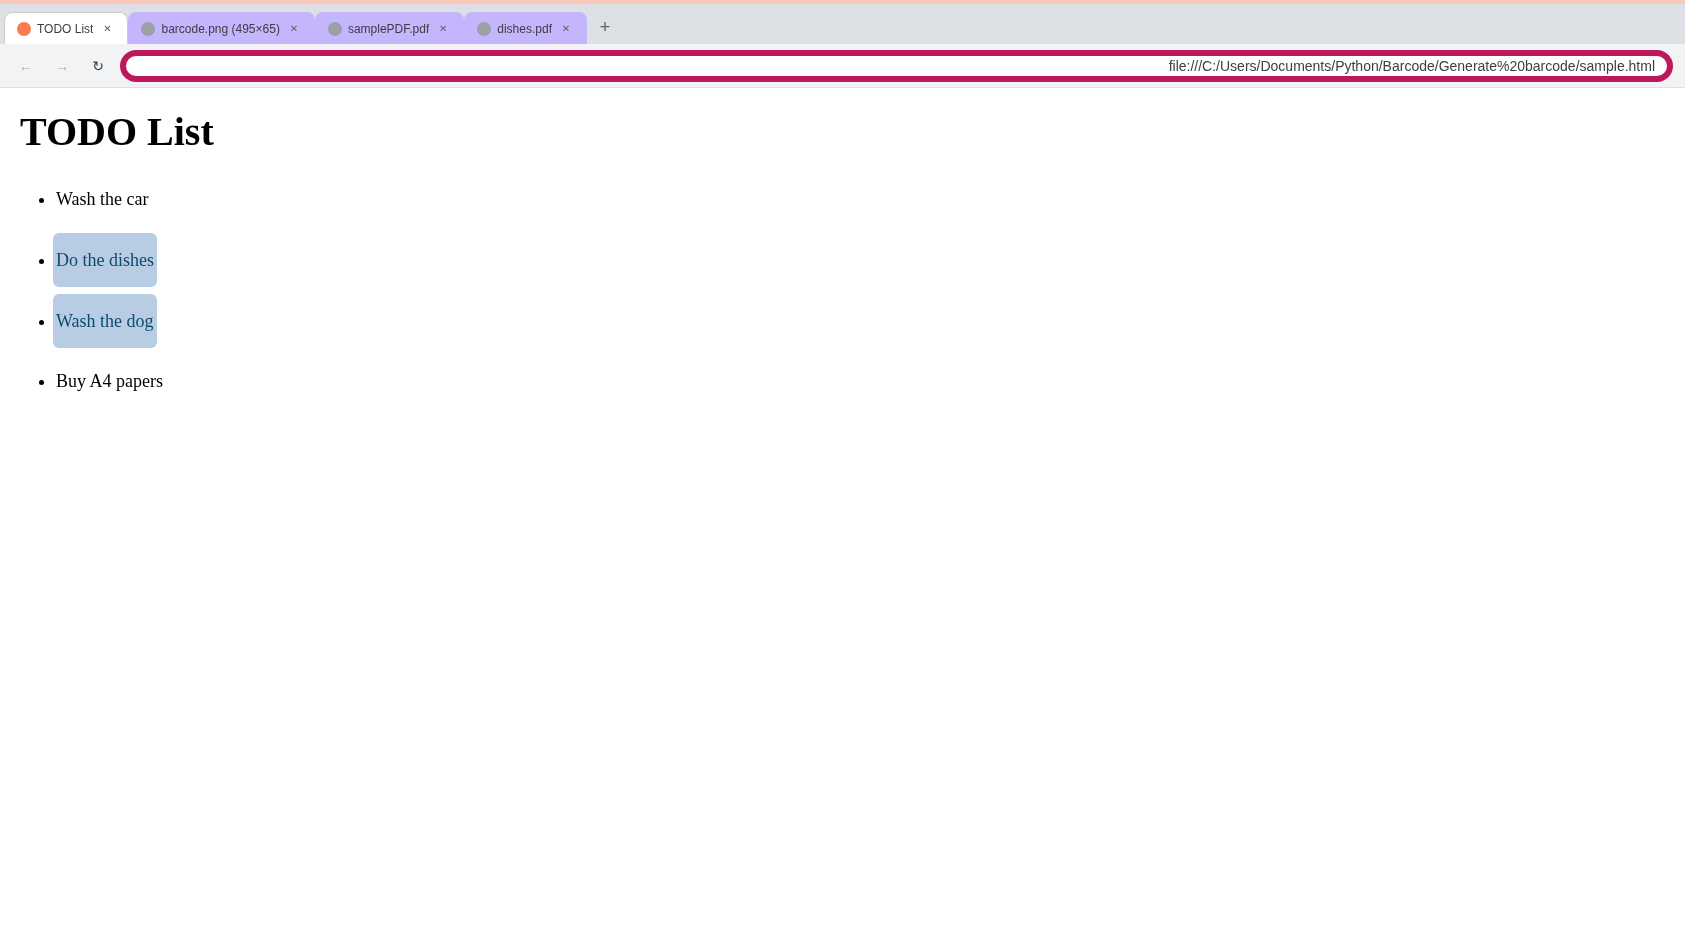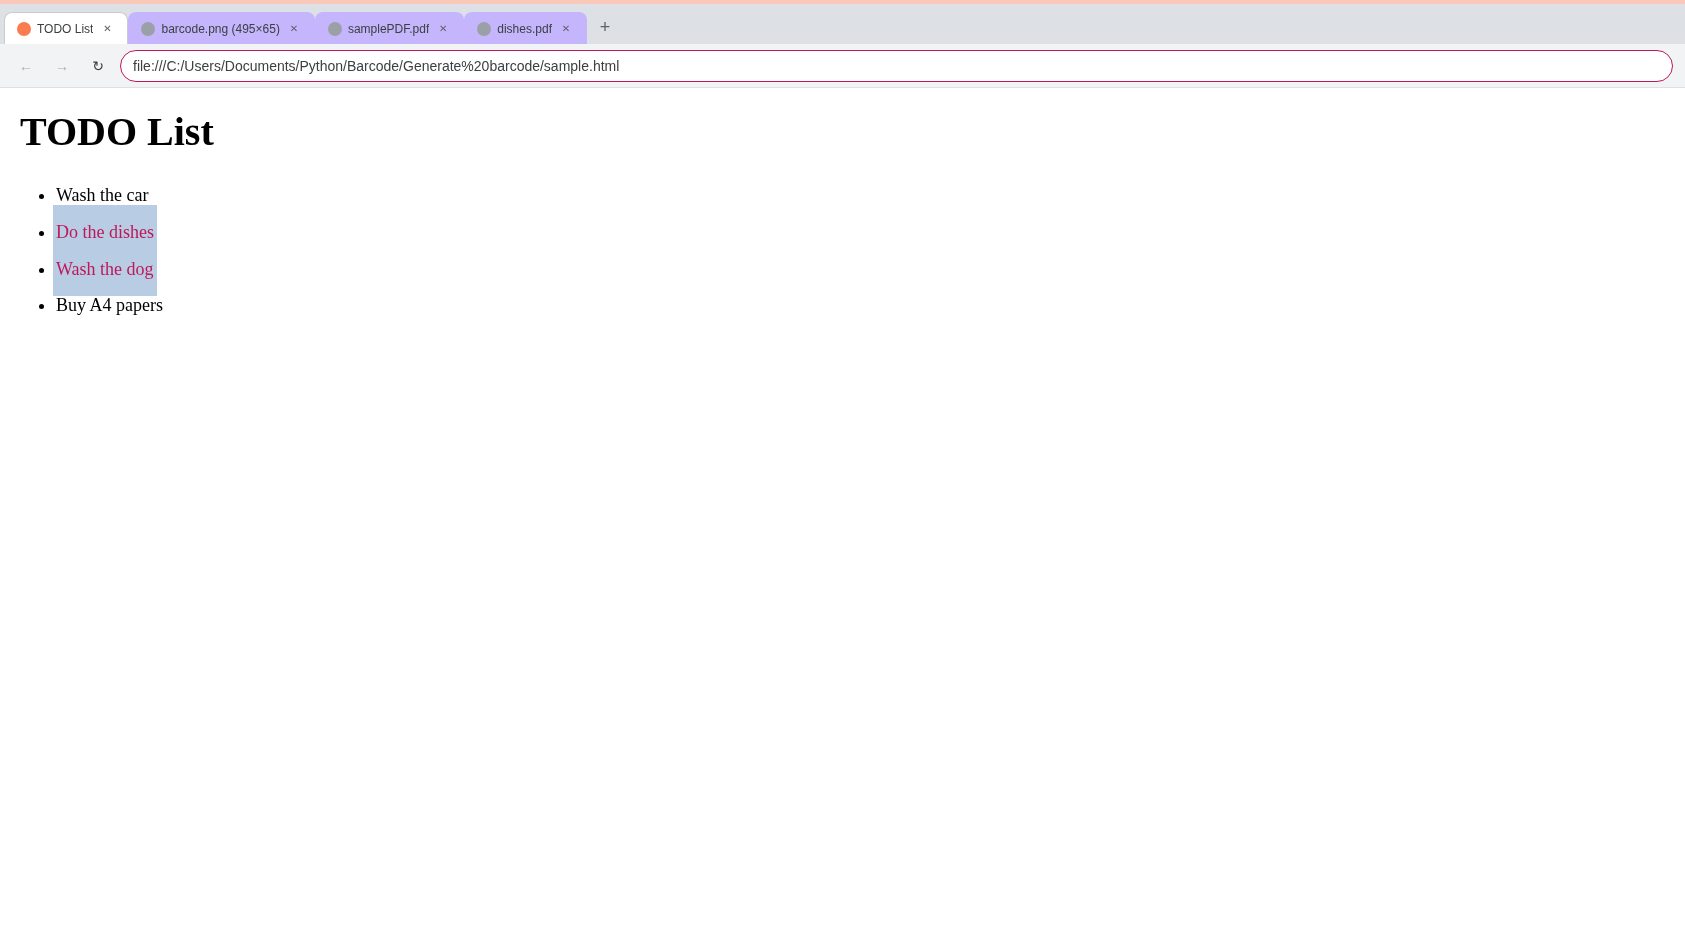--- a/index.html
+++ b/index.html
@@ -118,28 +118,29 @@
     .nav-btn.disabled {
       color: #aaa;
       cursor: default;
     }
 
     .address-bar {
       flex: 1;
       height: 32px;
       border-radius: 16px;
       background: #fff;
-      border: 1px solid #be185d;
+      border: 6px solid #be185d;
       display: flex;
       align-items: center;
       padding: 0 12px;
       font-size: 13px;
       color: #3c4043;
       cursor: text;
       gap: 6px;
+      text-align: right;
     }
 
     .address-text {
       flex: 1;
       overflow: hidden;
       text-overflow: ellipsis;
       white-space: nowrap;
       font-family: Arial, sans-serif;
       font-size: 14px;
       color: #3c4043;
@@ -164,26 +165,27 @@
       padding-left: 36px;
       font-family: Georgia, serif;
       font-size: 18px;
       line-height: 1.6;
       color: #000;
     }
 
     .todo-list li {
       margin-bottom: 4px;
       padding: 2px 0;
+      margin-top: 28px;
     }
 
     .todo-item-selected {
       background-color: #b8cce4;
-      color: #be185d;
-      border-radius: 0;
+      color: #0c4a6e;
+      border-radius: 6px;
       padding: 17px 3px;
       margin-left: -3px;
     }
   </style>
 </head>
 <body>
 
 <div>
 
   <div style="height:4px; background:#f9c8b8;"></div>

